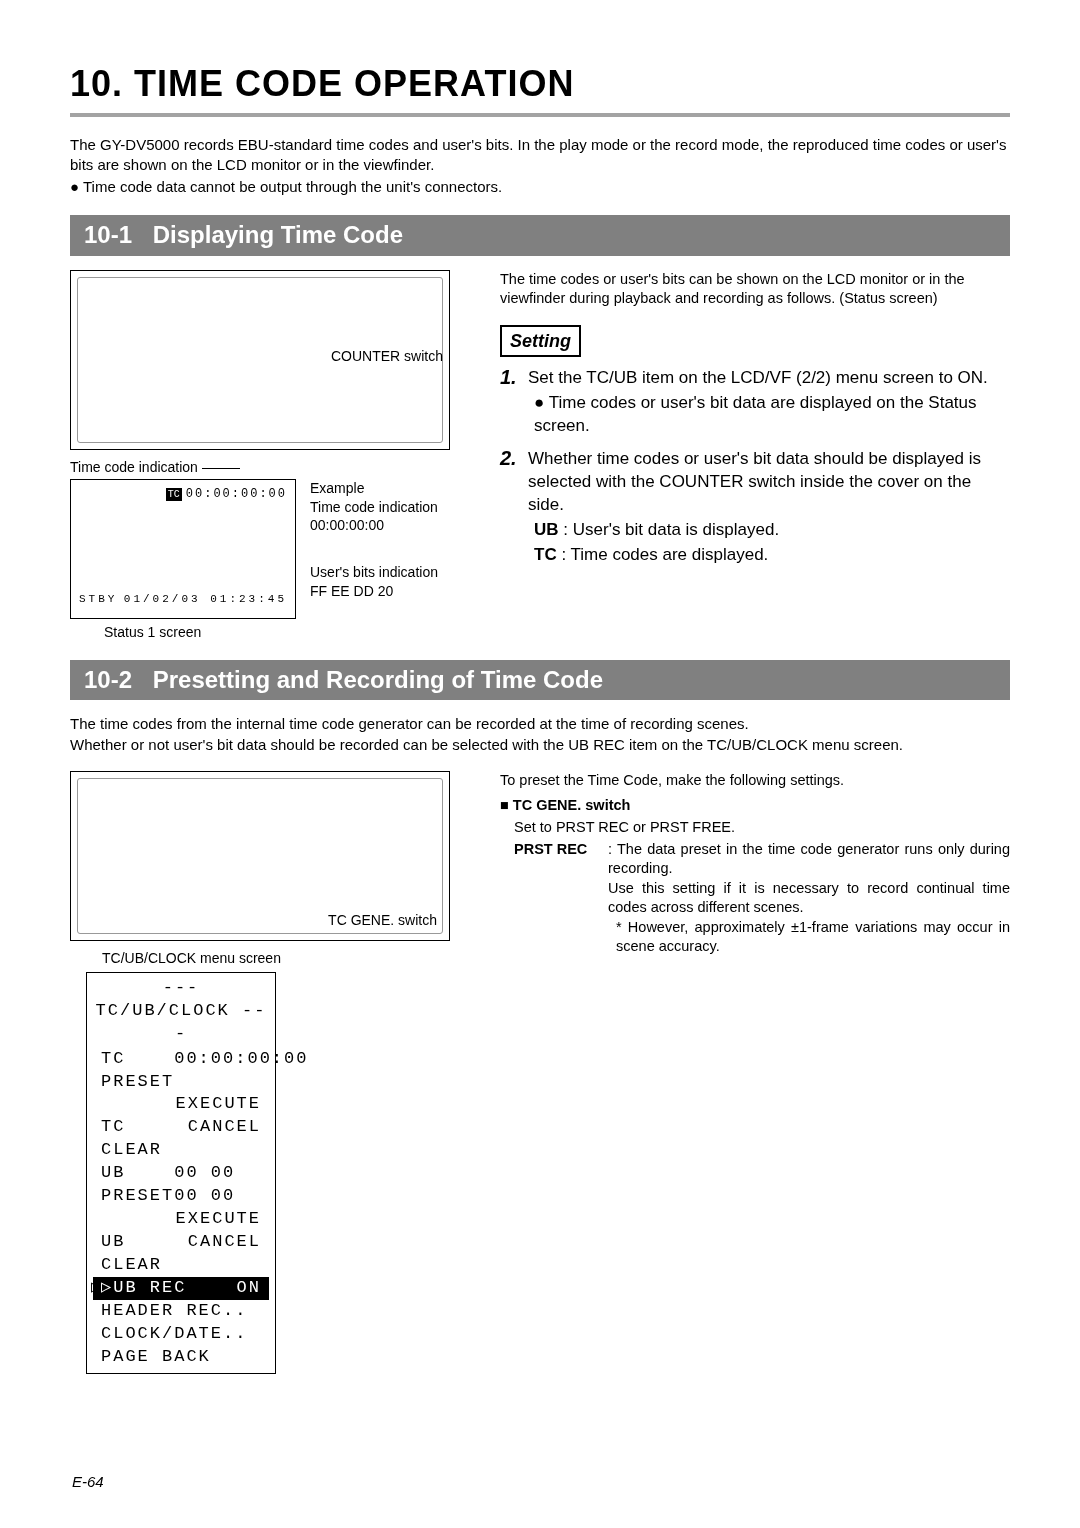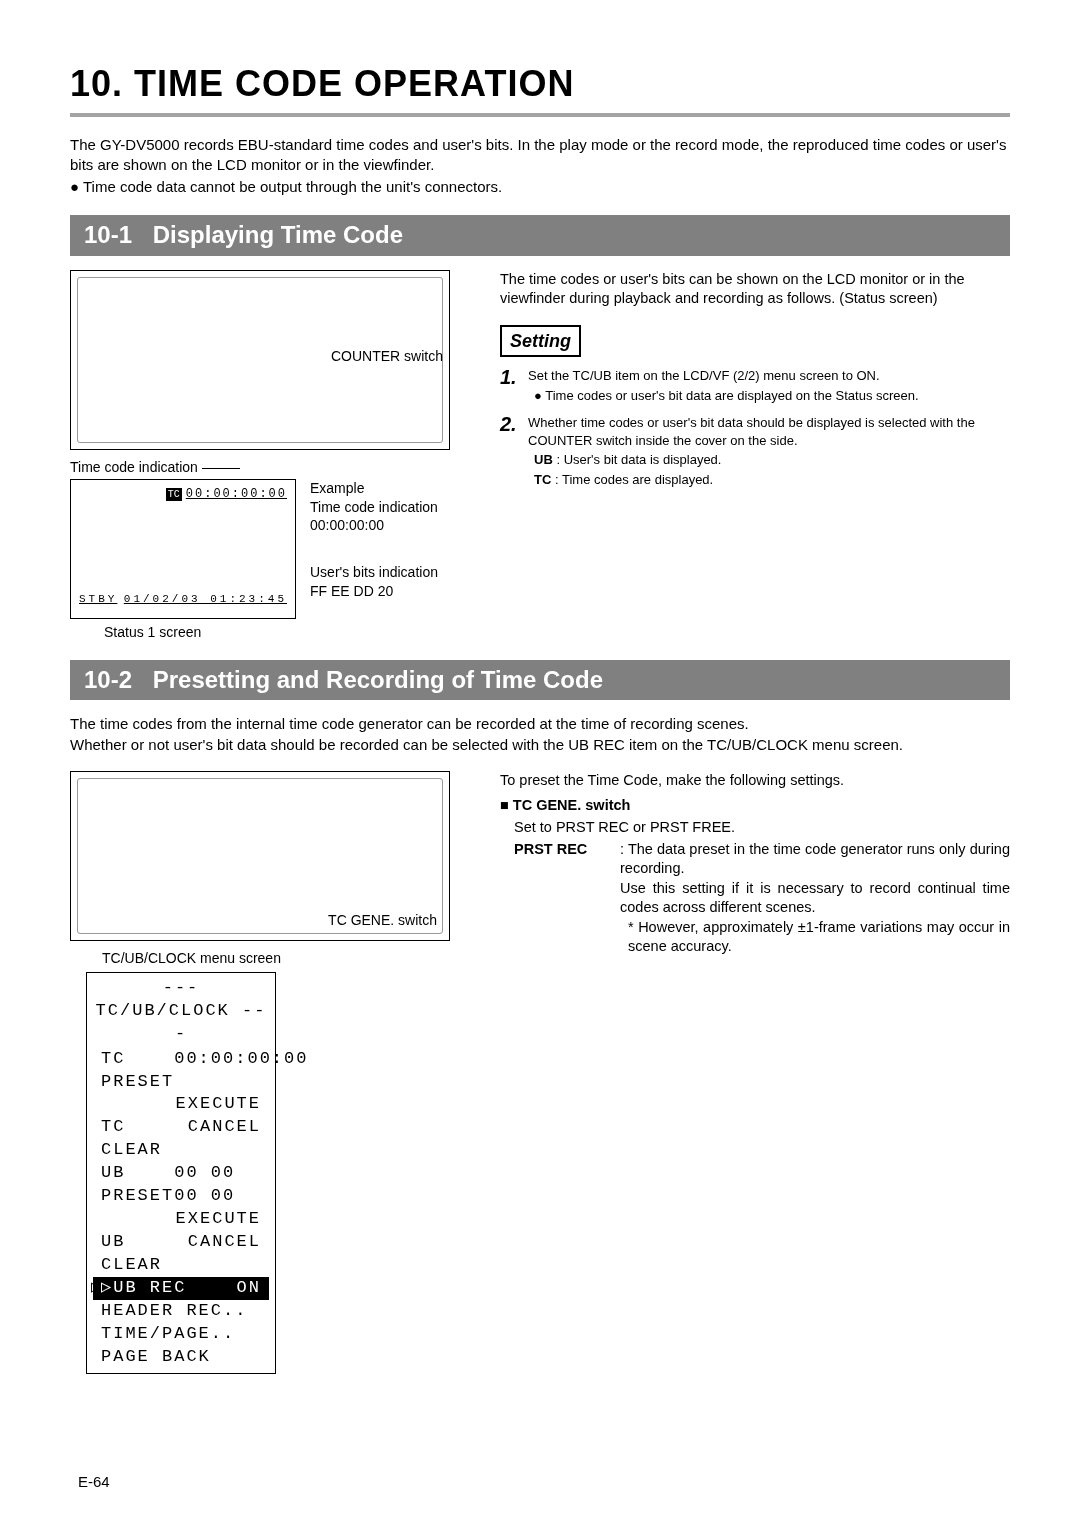--- a/index.html
+++ b/index.html
@@ -53,21 +53,20 @@
     margin: 8px 0 2px 0;
   }
   .lcd-screen {
     border: 1px solid #000;
     width: 226px;
     padding: 6px 8px;
     font-family: "Courier New", monospace;
     font-size: 12px;
     letter-spacing: 2px;
     position: relative;
-    text-decoration: underline;
   }
   .lcd-screen .tc-line {
     text-align: right;
     margin-bottom: 4px;
   }
   .lcd-screen .tc-badge {
     display: inline-block;
     background: #000;
     color: #fff;
     padding: 0 2px;
@@ -101,31 +100,31 @@
     margin: 8px 0 10px 0;
   }
   .step-row { display: flex; gap: 6px; margin-bottom: 10px; }
   .step-num {
     font-weight: bold;
     font-style: italic;
     font-size: 20px;
     line-height: 1;
     min-width: 22px;
   }
-  .step-body { flex: 1; font-size: 13px; }
+  .step-body { flex: 1; font-size: 17px; }
   .sub-bullet { margin-left: 6px; margin-top: 2px; }
   .sub-bullet::before { content: "● "; }
   .tc-ub { margin-left: 6px; margin-top: 2px; }
   .tc-ub b { font-weight: bold; }
   .sect-intro { font-size: 15px; margin-bottom: 16px; }
   .preset-intro { font-size: 14.5px; margin-bottom: 6px; }
   .sq-head::before { content: "■ "; }
   .sq-head { font-weight: bold; font-size: 14.5px; margin-bottom: 2px; }
   .prst-block { font-size: 14.5px; margin-left: 14px; }
-  .prst-row { display: flex; gap: 16px; margin-top: 2px; }
+  .prst-row { display: flex; gap: 4px; margin-top: 2px; }
   .prst-key { font-weight: bold; min-width: 90px; }
   .prst-val { flex: 1; text-align: justify; }
   .prst-val .star { margin-left: 8px; display: block; }
   .menu-box {
     border: 1px solid #000;
     width: 190px;
     font-family: "Courier New", monospace;
     font-size: 17px;
     letter-spacing: 2px;
     padding: 4px 6px;
@@ -138,23 +137,24 @@
   .menu-row.sel {
     background: #000; color: #fff;
     position: relative;
   }
   .menu-row.sel::before {
     content: "▷"; position: absolute; left: -2px; color: #000;
     
   }
   .pagefoot {
     position: absolute;
-    left: 78px;
+    left: 72px;
     bottom: 36px;
     font-size: 15px;
+    font-style: italic;
   }
 </style>
 </head>
 <body>
 
 <h1>10. TIME CODE OPERATION</h1>
 
 <div class="intro">
   <p>The GY-DV5000 records EBU-standard time codes and user's bits. In the play mode or the record mode, the reproduced time codes or user's bits are shown on the LCD monitor or in the viewfinder.</p>
   <p class="bullet">Time code data cannot be output through the unit's connectors.</p>
@@ -271,21 +271,21 @@
           </div>
           <div class="menu-row sel">
             <span class="k">▷UB REC</span>
             <span class="v">ON</span>
           </div>
           <div class="menu-row">
             <span class="k"> HEADER REC..</span>
             <span class="v"></span>
           </div>
           <div class="menu-row">
-            <span class="k"> TIME/PAGE..</span>
+            <span class="k"> CLOCK/DATE..</span>
             <span class="v"></span>
           </div>
           <div class="menu-row">
             <span class="k"> PAGE BACK</span>
             <span class="v"></span>
           </div>
         </div>
     </div>
   </div>
 

